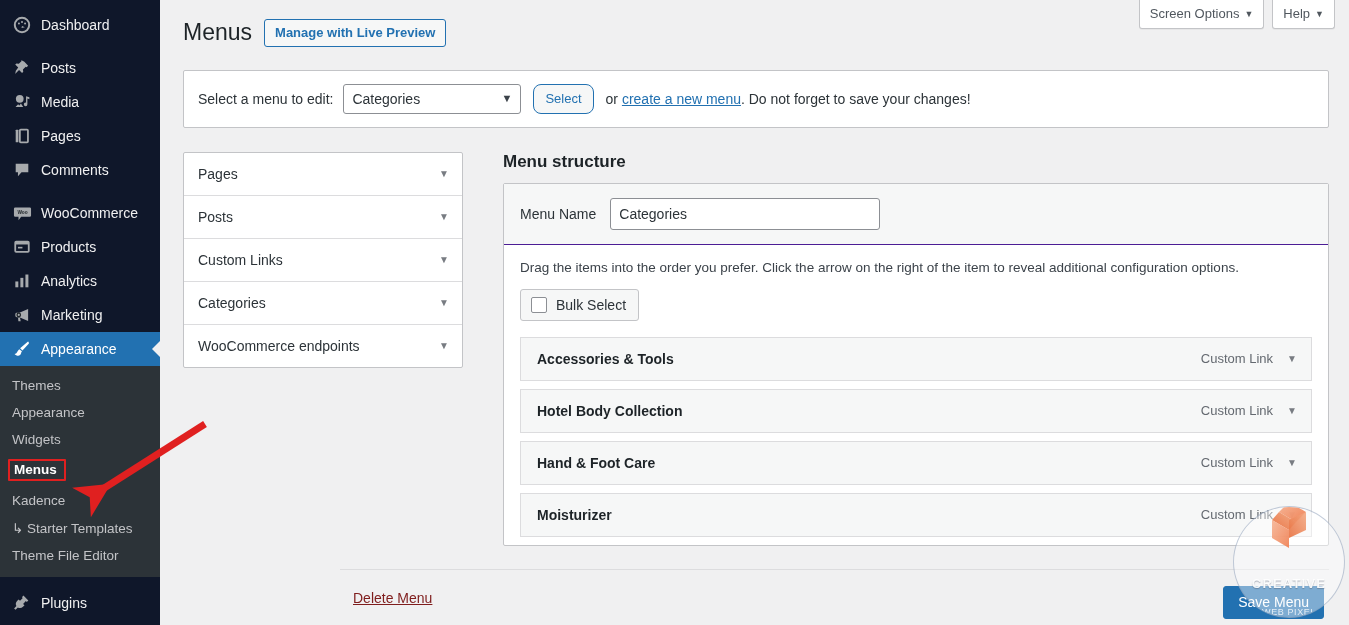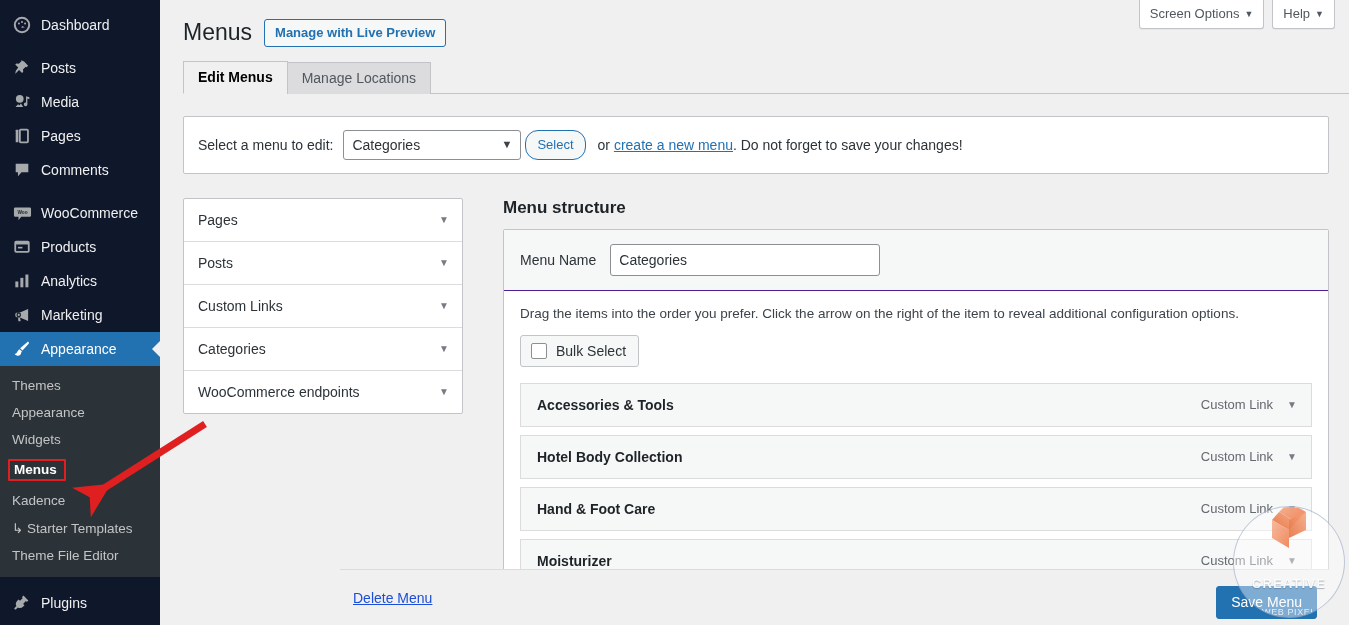--- a/index.html
+++ b/index.html
@@ -140,23 +140,23 @@
     font-size: 14px; font-family: inherit;
     padding: 0 26px 0 8px; cursor: pointer;
   }
   .selwrap { position: relative; display: inline-block; }
   .selwrap .chev {
     position: absolute; right: 9px; top: 50%;
     transform: translateY(-55%);
     pointer-events: none; color: #3c434a; font-size: 11px;
   }
   .selbtn {
-    margin-left: 4px;
+    margin-left: 12px;
     background: #f6f7f7; border: 1px solid #2271b1;
-    color: #2271b1; border-radius: 13px;
+    color: #2271b1; border-radius: 8px;
     font-size: 13px; padding: 5px 11px 6px 11px;
     cursor: pointer; height: 30px;
   }
   .selectbar .tail { margin-left: 12px; }
   .selectbar a { color: #2271b1; }
 
   
   .cols { display: flex; margin: 24px 0 0 0; }
   .colL { width: 300px; margin-left: 23px; }
   .colR { flex: 1; margin: 0 20px 0 20px; }
@@ -223,25 +223,25 @@
   
   .bottombar {
     position: absolute; left: 180px; right: 20px; bottom: 0;
     height: 56px;
     background: #f0f0f1;
     border-top: 1px solid #dcdcde;
     display: flex; align-items: center;
   }
   .delmenu {
     margin-left: 13px;
-    color: #1d4ed8; font-size: 14px;
+    color: #7f1d1d; font-size: 14px;
     text-decoration: underline; cursor: pointer;
   }
   .savebtn {
-    position: absolute; right: 12px; top: 16px;
+    position: absolute; right: 5px; top: 16px;
     background: #2271b1; border: 1px solid #2271b1;
     color: #fff; font-size: 14px;
     border-radius: 3px; padding: 7px 14px 8px 14px;
     cursor: pointer; white-space: nowrap;
   }
 
   
   #annot {
     position: absolute; left: 0; top: 0;
     width: 1349px; height: 625px;
@@ -422,24 +422,20 @@
       <div class="tabbtn">
         <span>Help</span><span class="caret">▼</span>
       </div>
     </div>
 
     <div class="title-row">
       <h1 class="page-title">Menus</h1>
       <button class="livebtn">Manage with Live Preview</button>
     </div>
 
-    <div class="navtabs">
-      <div class="navtab active">Edit Menus</div>
-      <div class="navtab">Manage Locations</div>
-    </div>
 
     <div class="selectbar">
       <span class="lbl">Select a menu to edit:</span>
       <span class="selwrap">
         <select class="sel">
           <option>Categories</option>
         </select>
         <span class="chev">▼</span>
       </span>
       <button class="selbtn">Select</button>

